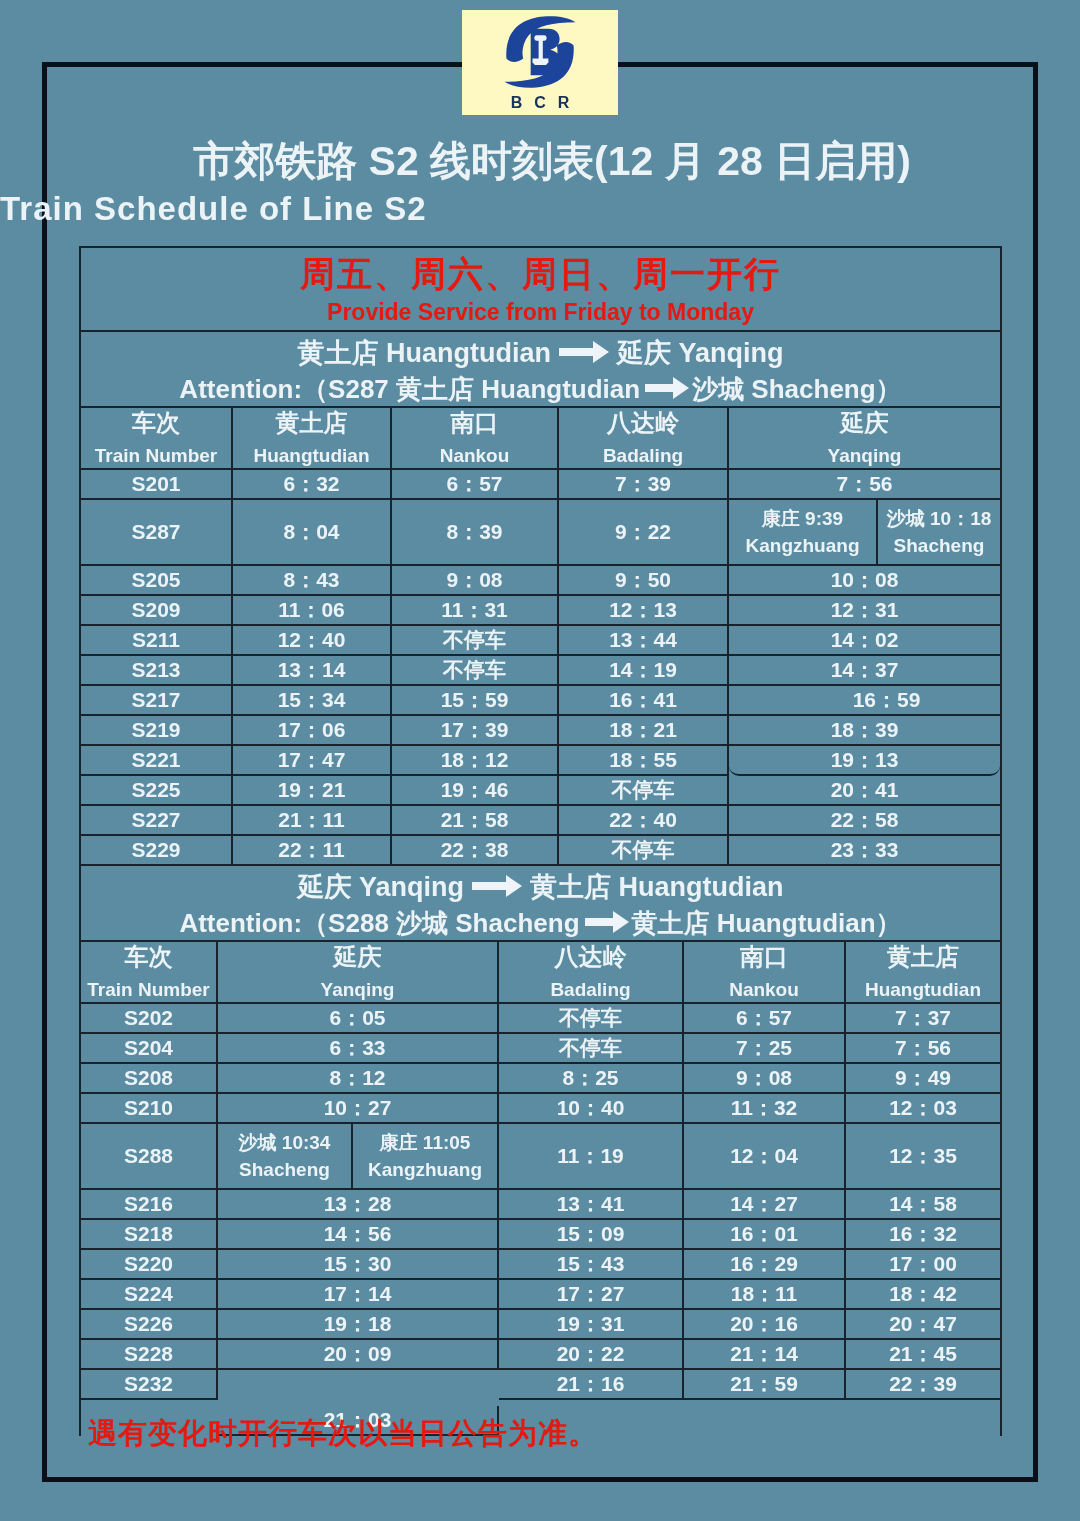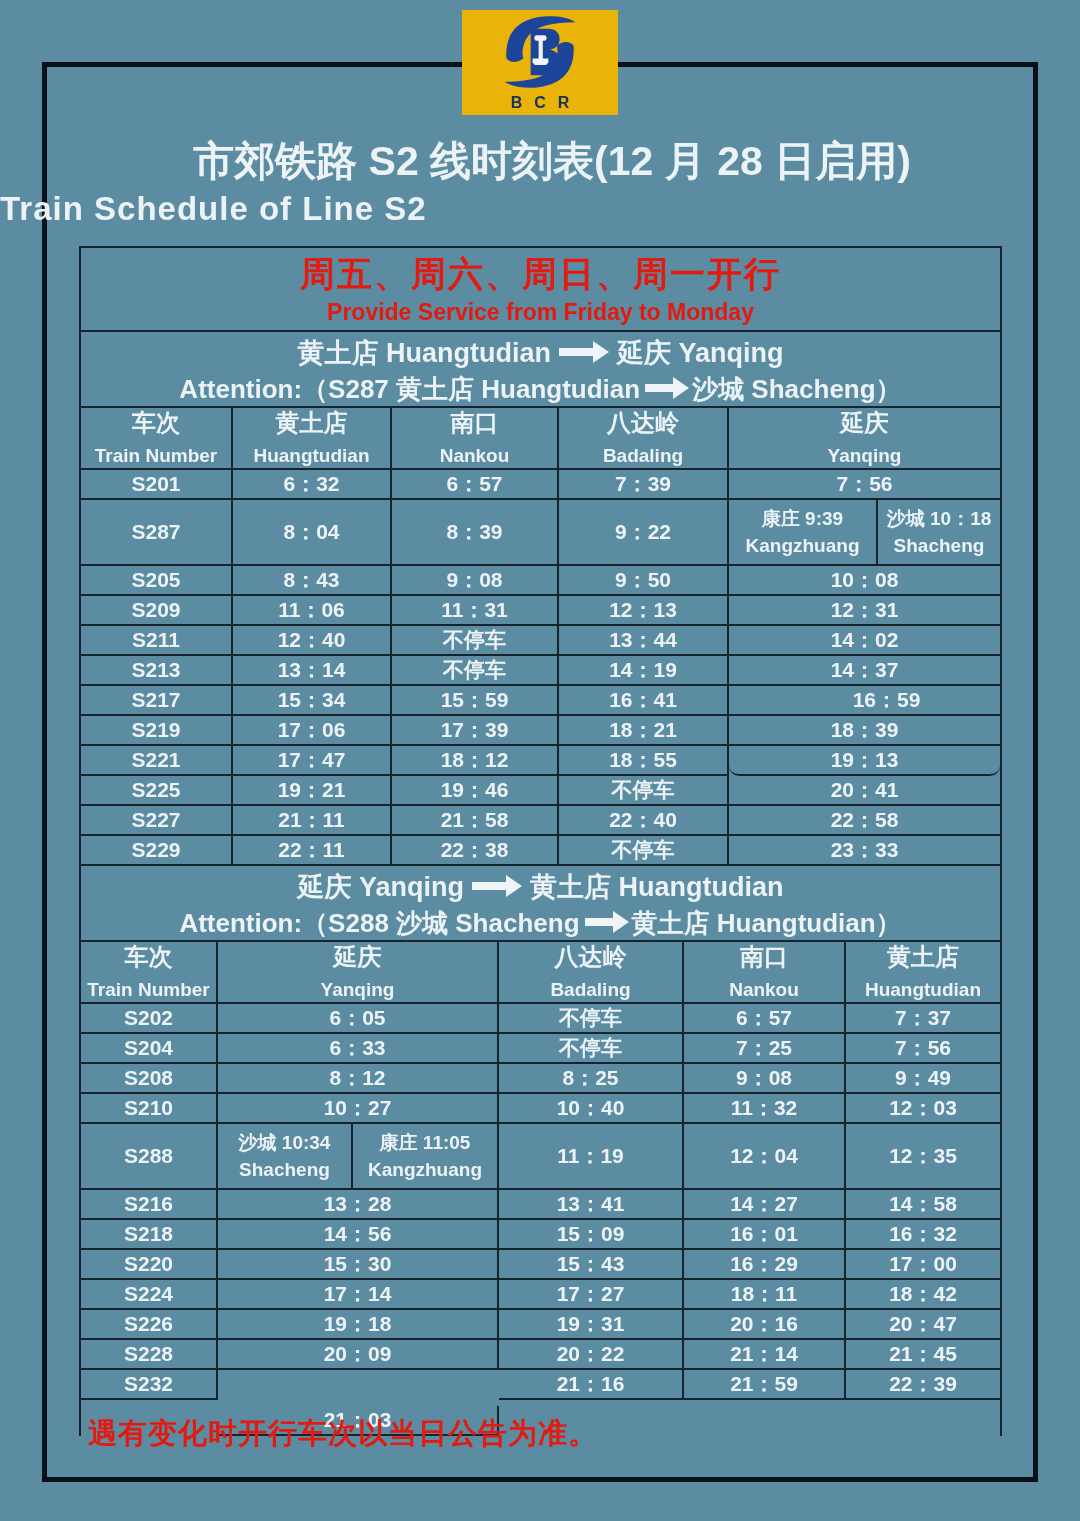--- a/index.html
+++ b/index.html
@@ -12,21 +12,21 @@
     color:#ecf3f6;
     overflow:hidden;
   }
   .frame {
     position:absolute; left:42px; top:62px;
     width:986px; height:1410px;
     border:5px solid #0a1018;
   }
   .logo-wrap {
     position:absolute; left:462px; top:10px; width:156px;
-    background:#eab308; text-align:center; z-index:3; padding-bottom:3px;
+    background:#fef9c3; text-align:center; z-index:3; padding-bottom:3px;
   }
   .bcr-text {
     font-size:16px; letter-spacing:12px; padding-left:12px;
     color:#16325e; margin-top:-4px;
   }
   .title-zh { position:absolute; top:134px; left:12px; width:100%; text-align:center; font-size:41px; z-index:2; }
   .title-en { position:absolute; top:190px; left:0; width:100%; text-align:left; font-size:33px; letter-spacing:1px; z-index:2; }
 
   .schedule {
     position:absolute; left:79px; top:246px; width:923px;

